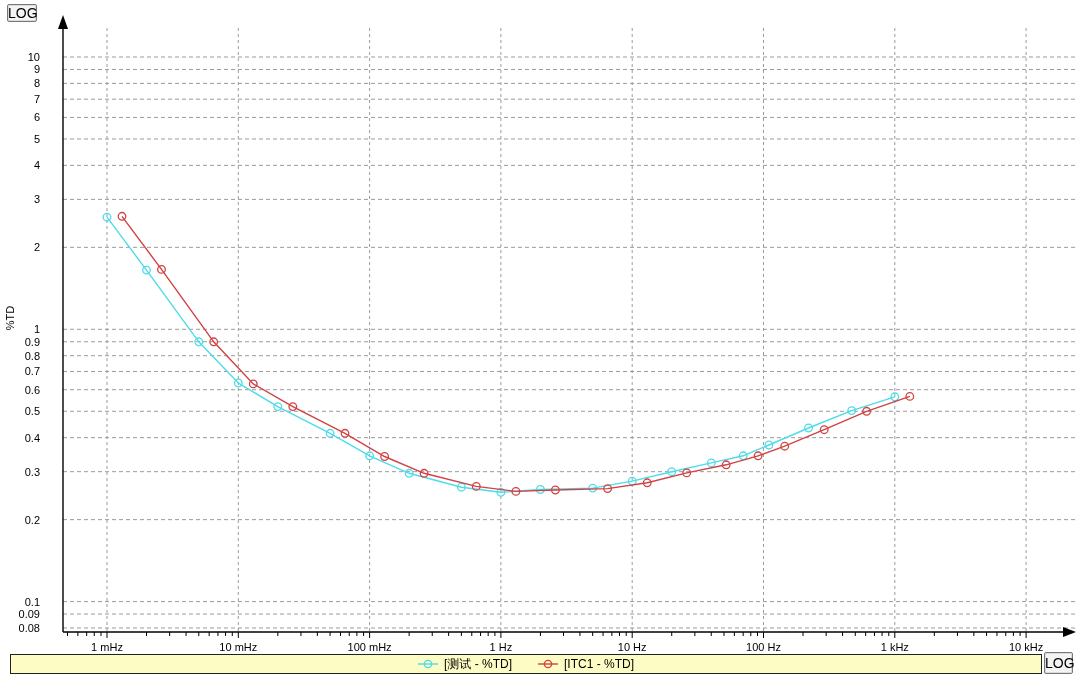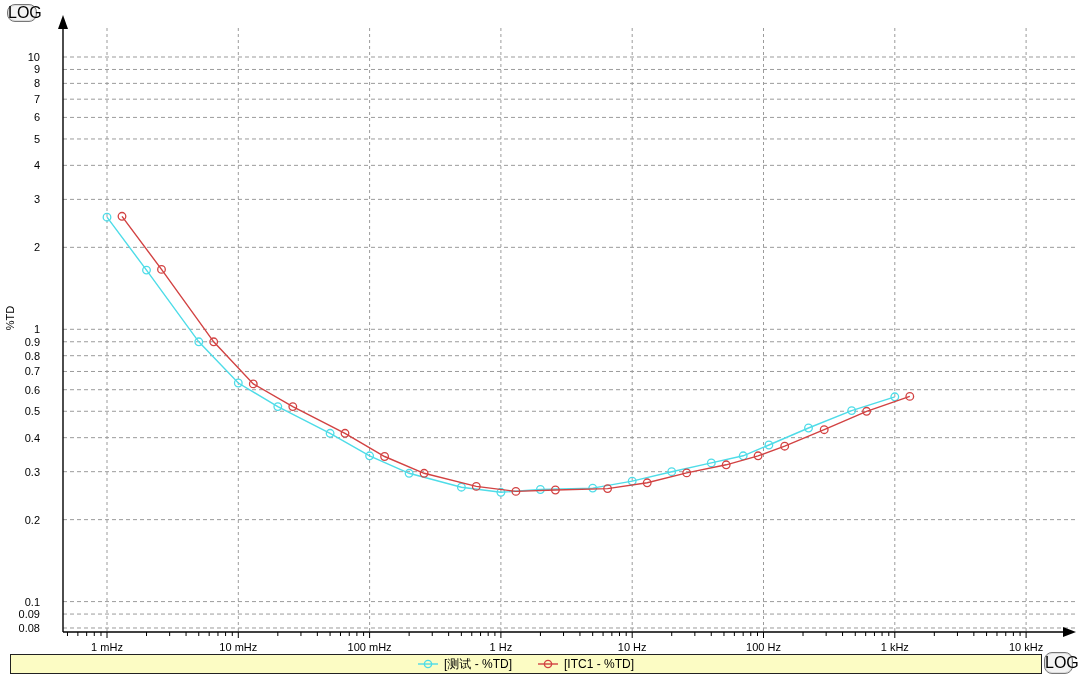--- a/index.html
+++ b/index.html
@@ -7,27 +7,27 @@
     position:relative;
     width:1078px;height:676px;
     background:#ffffff;
     font-family:"Liberation Sans",sans-serif;
     overflow:hidden;
   }
   #chart{position:absolute;left:0;top:0;}
   .log-btn{
     position:absolute;
     font-family:"Liberation Sans",sans-serif;
-    font-size:16px;
+    font-size:14px;
     line-height:1;
     color:#000;
     background:#f4f4f4;
     border:1px solid #777;
     box-shadow:inset 0 0 0 1px #dcdcdc;
-    border-radius:8px;
+    border-radius:2px;
     padding:0;
     cursor:pointer;
   }
   .log-btn.top-left{left:7px;top:4px;width:30px;height:18px;}
   .log-btn.bottom-right{left:1044px;top:652px;width:29px;height:22px;}
   .legend-bar{
     position:absolute;
     left:10px;top:654px;
     width:1030px;height:18px;
     border:1px solid #222;

